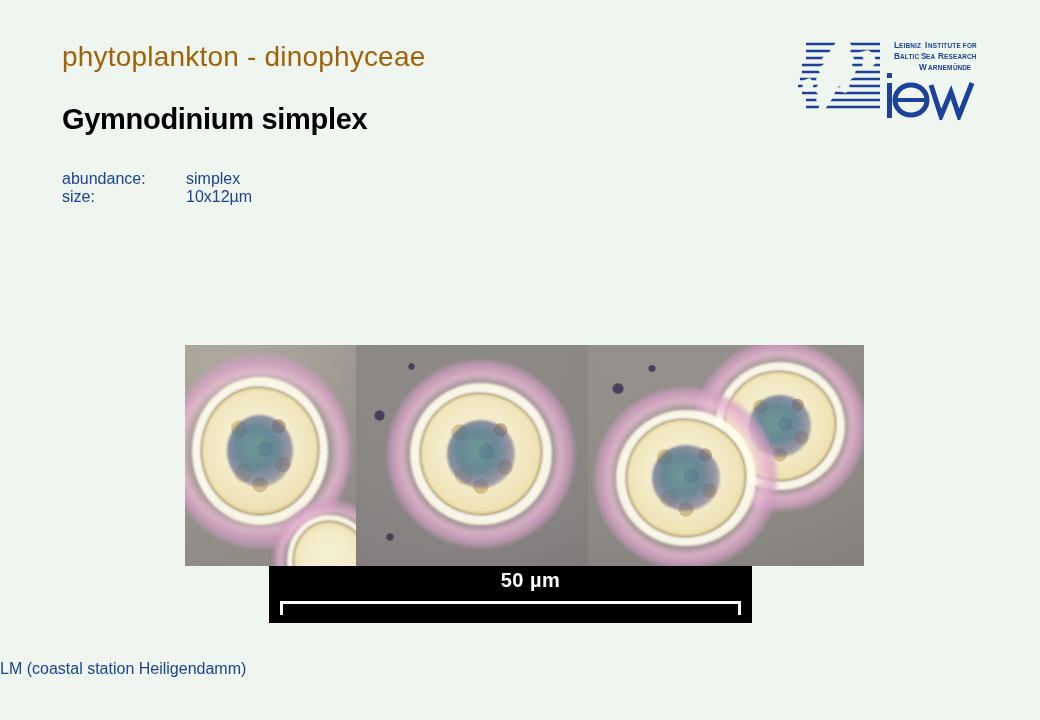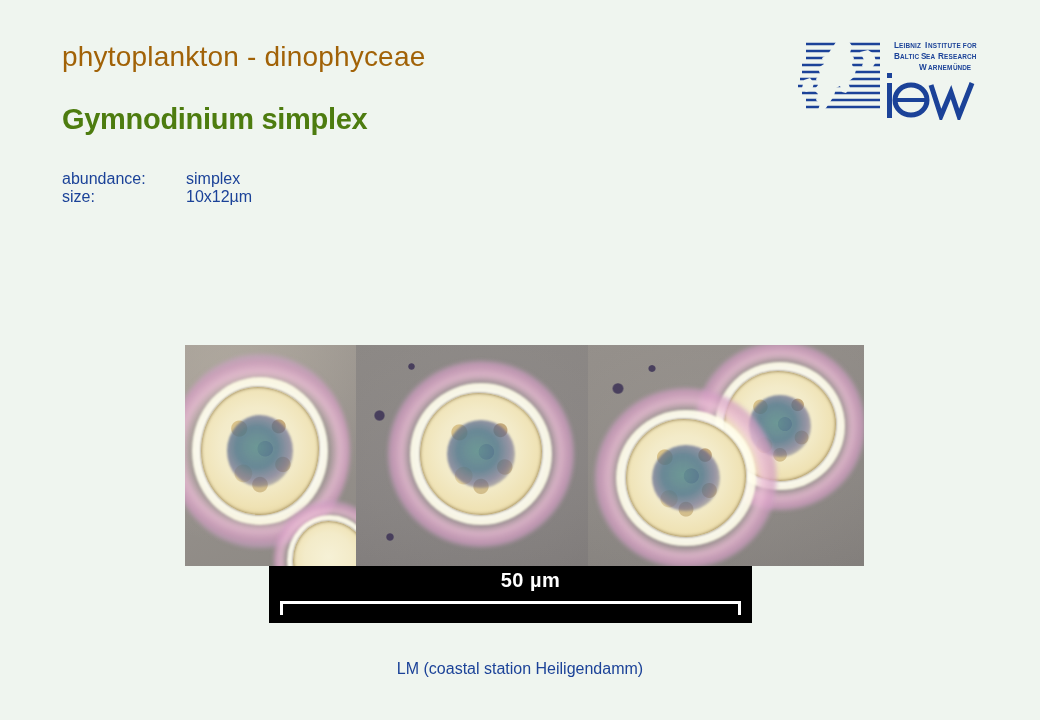--- a/index.html
+++ b/index.html
@@ -25,21 +25,21 @@
     color: #a16207;
     letter-spacing: 0.2px;
     white-space: nowrap;
   }
   #species-name {
     position: absolute;
     left: 62px;
     top: 103px;
     font-size: 29px;
     font-weight: 700;
-    color: #4d7c0f;
+    color: #000000;
     letter-spacing: -0.3px;
     white-space: nowrap;
   }
 
   
   #meta-block {
     position: absolute;
     left: 62px;
     top: 170px;
     color: #1b4298;
@@ -207,21 +207,20 @@
     border-top: 3px solid #ffffff;
     box-sizing: border-box;
   }
 
   
   #caption {
     position: absolute;
     left: 0;
     right: 0;
     top: 660px;
-    text-align: center;
     color: #1b4298;
     font-size: 16px;
     font-weight: 400;
   }
 </style>
 </head>
 <body style="background: rgb(239, 245, 239);">
 
 <div id="slide-title">phytoplankton - dinophyceae</div>
 

